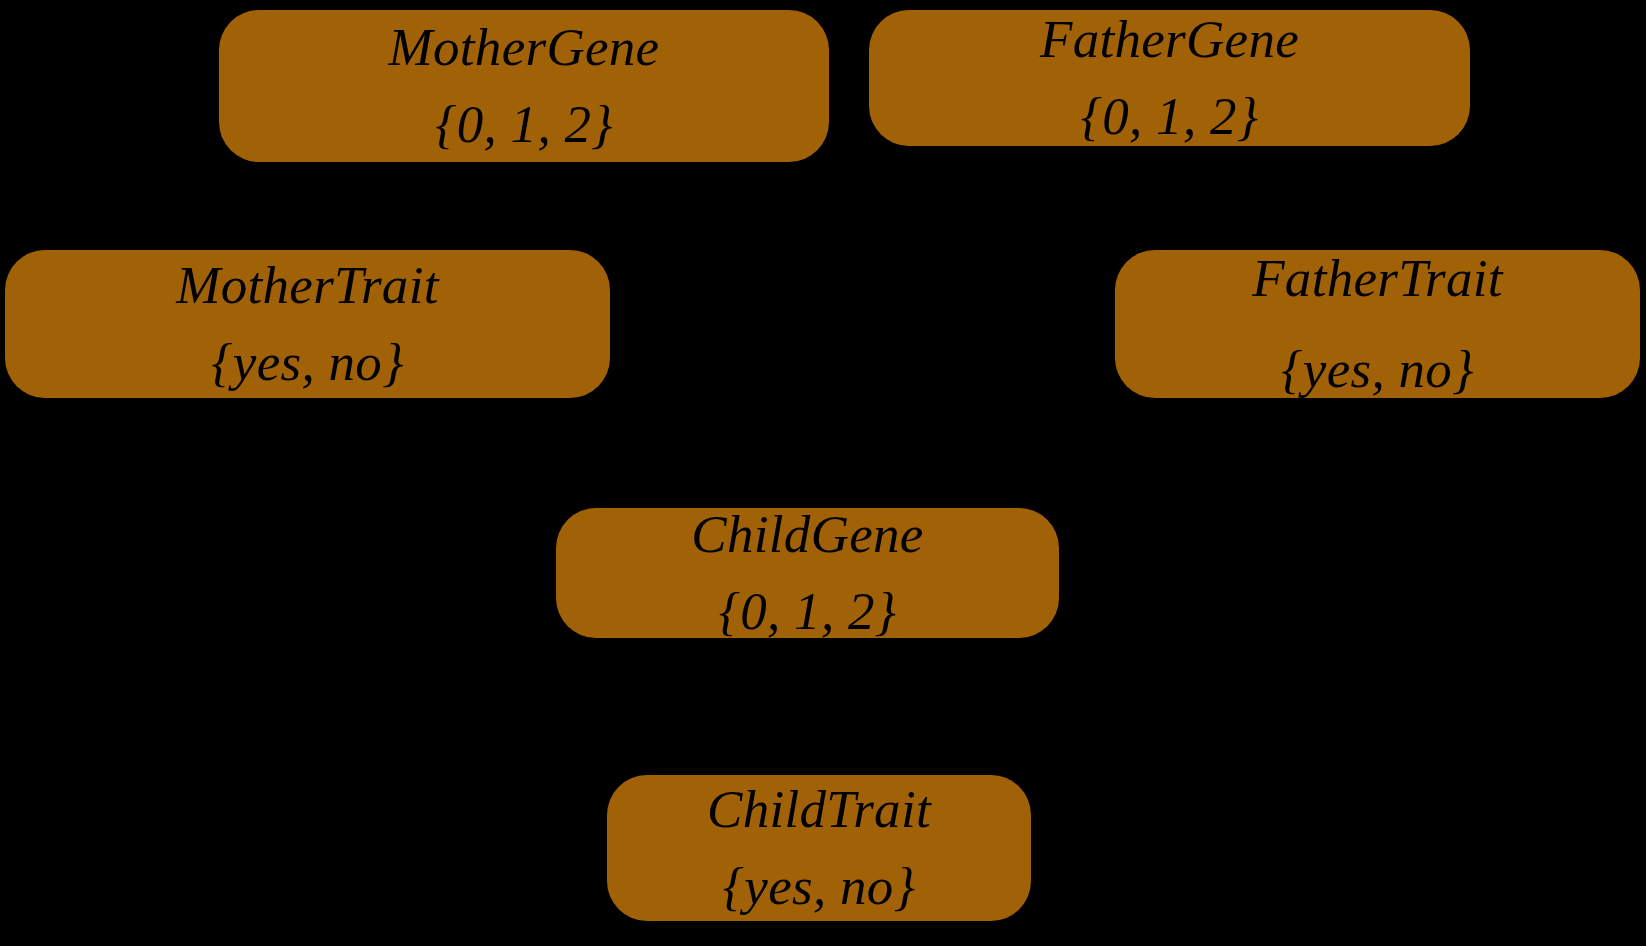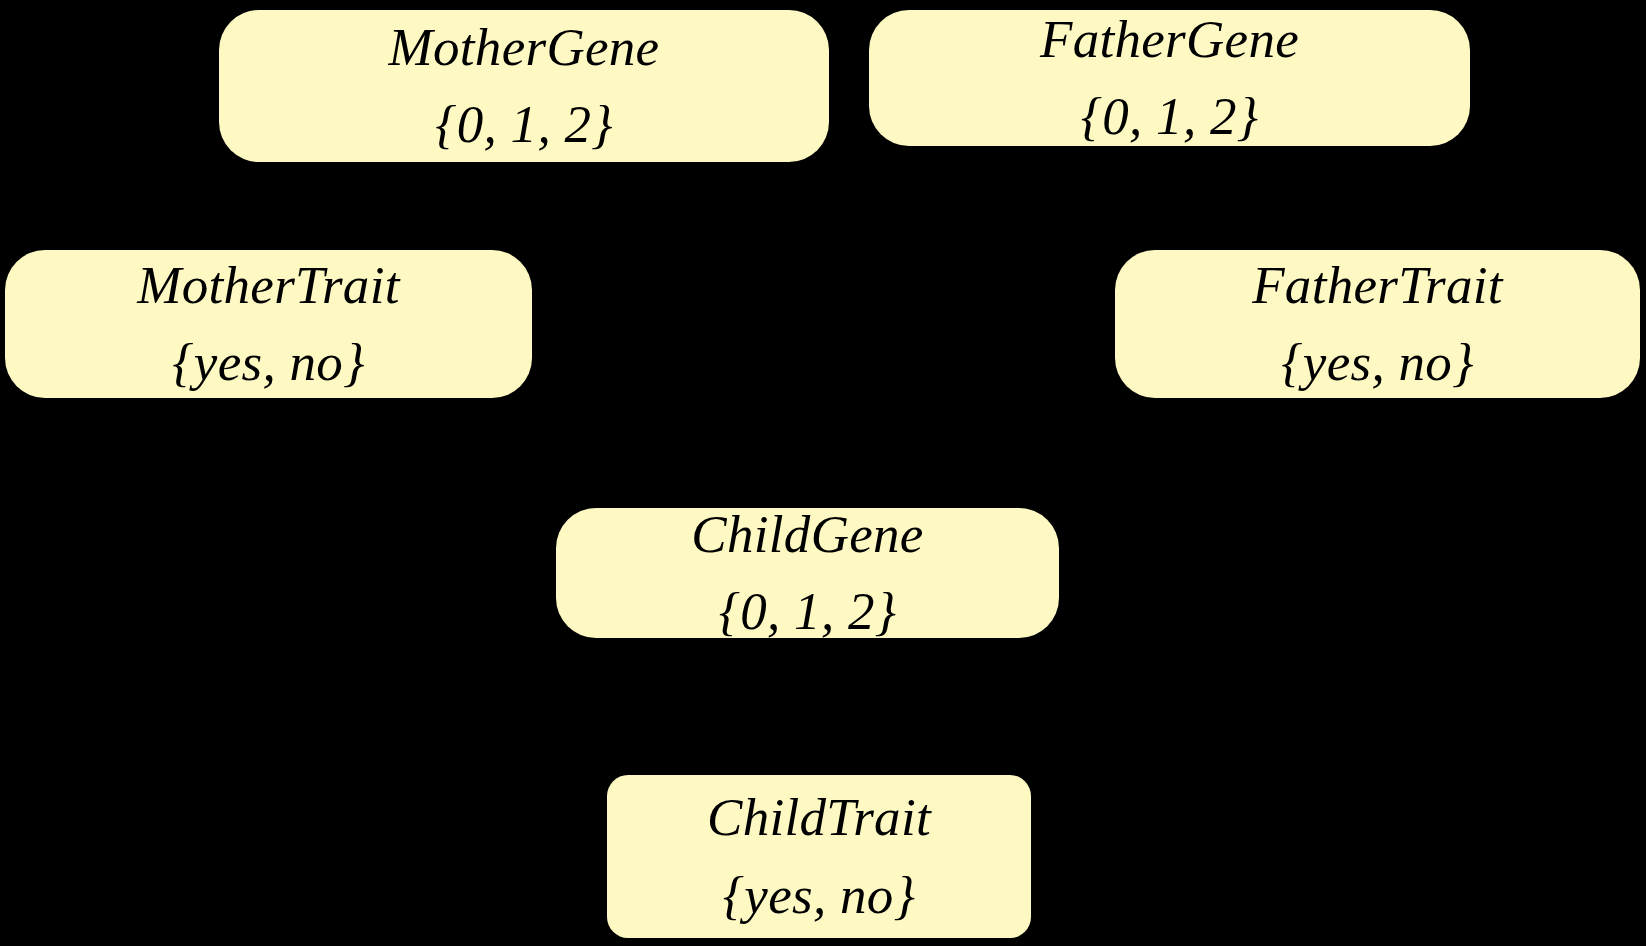--- a/index.html
+++ b/index.html
@@ -20,21 +20,21 @@
     position: absolute;
     left: 0;
     top: 0;
     width: 1646px;
     height: 946px;
     pointer-events: none;
   }
   .node {
     position: absolute;
     box-sizing: border-box;
-    background: #fef9c3;
+    background: #a16207;
     border-radius: 40px;
     display: flex;
     flex-direction: column;
     align-items: center;
     justify-content: center;
     color: #000000;
     text-align: center;
     line-height: 1.08;
     -webkit-font-smoothing: antialiased;
   }
@@ -47,24 +47,24 @@
   .node-domain {
     font-style: italic;
     font-size: 53px;
     letter-spacing: 0.3px;
     white-space: nowrap;
     margin-top: 20px;
   }
   
   #node-mother-gene  { left: 219px; top: 10px;  width: 610px; height: 152px; }
   #node-father-gene  { left: 869px; top: 10px;  width: 601px; height: 136px; }
-  #node-mother-trait { left: 5px;   top: 250px; width: 527px; height: 148px; }
-  #node-father-trait { left: 1115px;top: 250px; width: 525px; height: 148px; }
+  #node-mother-trait { left: 5px;   top: 250px; width: 605px; height: 148px; }
+  #node-father-trait { left: 1115px;top: 250px; width: 525px; height: 148px; justify-content: space-between; }
   #node-child-gene   { left: 556px; top: 508px; width: 503px; height: 130px; }
-  #node-child-trait  { left: 607px; top: 775px; width: 424px; height: 163px; border-radius: 21px; }
+  #node-child-trait  { left: 607px; top: 775px; width: 424px; height: 146px; }
 </style>
 </head>
 <body>
 
 <div id="canvas">
 
   <svg class="edge-layer" viewBox="0 0 1646 946" width="1646" height="946" aria-hidden="true">
     <g stroke="#000000" stroke-width="3" fill="none">
       <path d="M 380 162 L 268 250"></path>
       <path d="M 560 162 L 700 508"></path>

